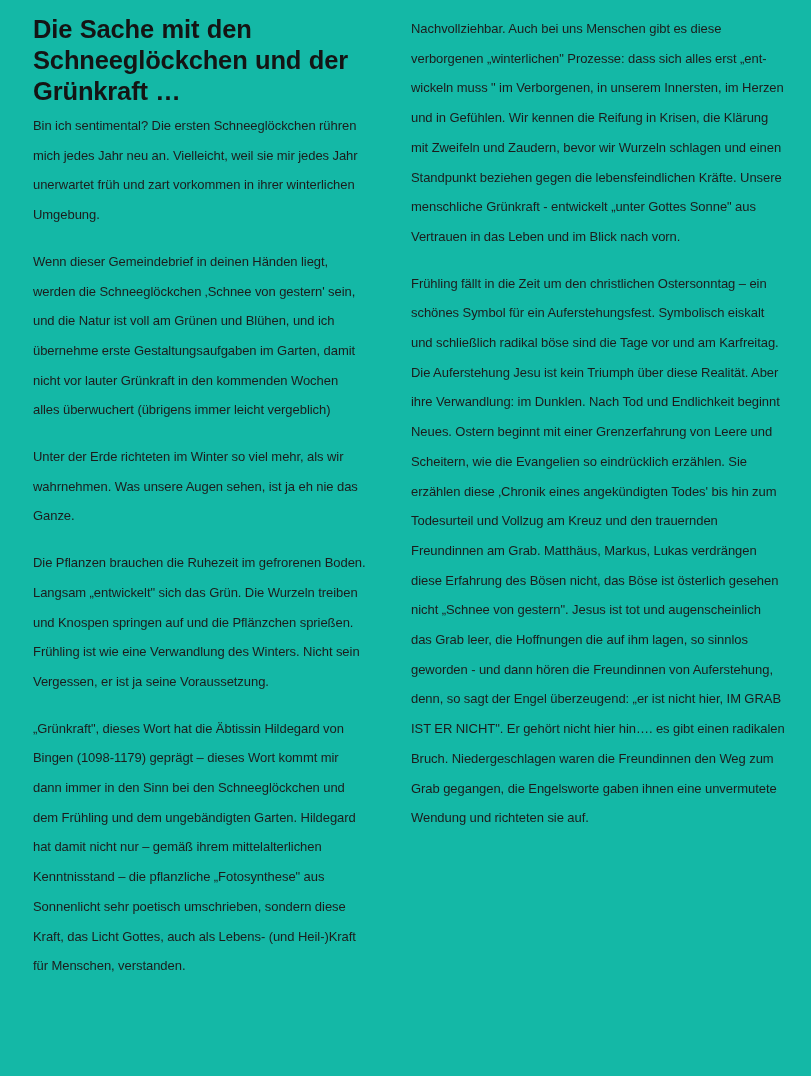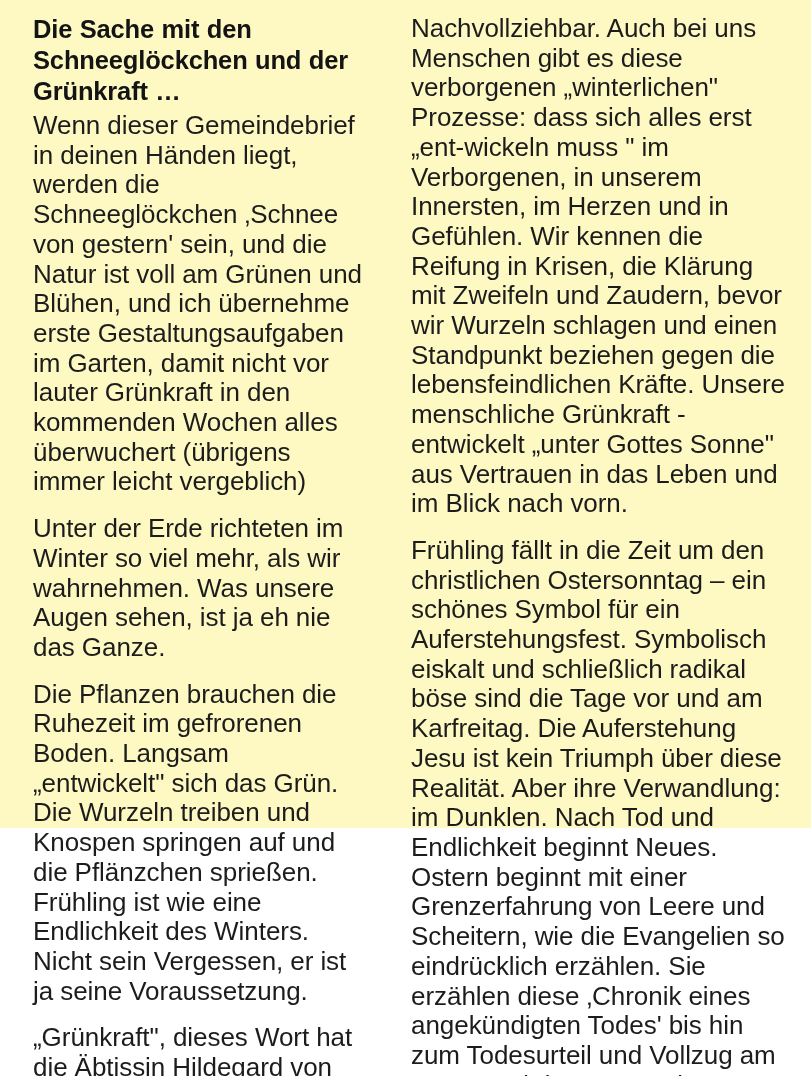--- a/index.html
+++ b/index.html
@@ -12,23 +12,23 @@
     width: 811px;
     height: 1076px;
     overflow: hidden;
     font-family: "Liberation Sans", sans-serif;
     color: #1a1a1a;
     -webkit-font-smoothing: antialiased;
   }
   .page {
     position: relative;
     width: 811px;
-    height: 828px;
+    height: 1076px;
     box-sizing: border-box;
-    background: #fef9c3;
+    background: #14b8a6;
   }
   .columns {
     position: absolute;
     left: 0;
     top: 0;
     width: 811px;
     height: 1076px;
     display: flex;
     flex-direction: row;
     align-items: flex-start;
@@ -52,21 +52,21 @@
     margin: 0 0 4px 0;
     font-size: 25.5px;
     line-height: 31px;
     font-weight: bold;
     letter-spacing: -0.15px;
     color: #141414;
     word-spacing: 0.5px;
   }
   .body-par {
     margin: 0 0 17px 0;
-    font-size: 26px;
+    font-size: 13px;
     line-height: 29.7px;
     color: #1c1c1c;
     text-align: left;
     letter-spacing: -0.05px;
     word-spacing: -0.1px;
     hyphens: manual;
   }
   .column-right .body-par {
     margin-bottom: 17px;
   }
@@ -79,26 +79,27 @@
 </style>
 </head>
 <body>
 
 <div class="page">
   <div class="columns">
 
     <div class="column column-left">
       <h1 class="article-title">Die Sache mit den Schneeglöckchen und der Grünkraft …</h1>
 
+      <p class="body-par par-lead">Bin ich sentimental? Die ersten Schneeglöckchen rühren mich jedes Jahr neu an. Vielleicht, weil sie mir jedes Jahr unerwartet früh und zart vorkommen in ihrer winterlichen Umgebung.</p>
 
       <p class="body-par">Wenn dieser Gemeindebrief in deinen Händen liegt, werden die Schneeglöckchen ‚Schnee von gestern' sein, und die Natur ist voll am Grünen und Blühen, und ich übernehme erste Gestaltungsaufgaben im Garten, damit nicht vor lauter Grünkraft in den kommenden Wochen alles überwuchert (übrigens immer leicht vergeblich)</p>
 
       <p class="body-par">Unter der Erde richteten im Winter so viel mehr, als wir wahrnehmen. Was unsere Augen sehen, ist ja eh nie das Ganze.</p>
 
-      <p class="body-par">Die Pflanzen brauchen die Ruhezeit im gefrorenen Boden. Langsam „entwickelt" sich das Grün. Die Wurzeln treiben und Knospen springen auf und die Pflänzchen sprießen. Frühling ist wie eine Endlichkeit des Winters. Nicht sein Vergessen, er ist ja seine Voraussetzung.</p>
+      <p class="body-par">Die Pflanzen brauchen die Ruhezeit im gefrorenen Boden. Langsam „entwickelt" sich das Grün. Die Wurzeln treiben und Knospen springen auf und die Pflänzchen sprießen. Frühling ist wie eine Verwandlung des Winters. Nicht sein Vergessen, er ist ja seine Voraussetzung.</p>
 
       <p class="body-par">„Grünkraft", dieses Wort hat die Äbtissin Hildegard von Bingen (1098-1179) geprägt – dieses Wort kommt mir dann immer in den Sinn bei den Schneeglöckchen und dem Frühling und dem ungebändigten Garten. Hildegard hat damit nicht nur – gemäß ihrem mittelalterlichen Kenntnisstand – die pflanzliche „Fotosynthese" aus Sonnenlicht sehr poetisch umschrieben, sondern diese Kraft, das Licht Gottes, auch als Lebens- (und Heil-)Kraft für Menschen, verstanden.</p>
     </div>
 
     <div class="column column-right">
       <p class="body-par par-lead">Nachvollziehbar. Auch bei uns Menschen gibt es diese verborgenen „winterlichen" Prozesse: dass sich alles erst „ent-wickeln muss " im Verborgenen, in unserem Innersten, im Herzen und in Gefühlen. Wir kennen die Reifung in Krisen, die Klärung mit Zweifeln und Zaudern, bevor wir Wurzeln schlagen und einen Standpunkt beziehen gegen die lebensfeindlichen Kräfte. Unsere menschliche Grünkraft - entwickelt „unter Gottes Sonne" aus Vertrauen in das Leben und im Blick nach vorn.</p>
 
       <p class="body-par">Frühling fällt in die Zeit um den christlichen Ostersonntag – ein schönes Symbol für ein Auferstehungsfest. Symbolisch eiskalt und schließlich radikal böse sind die Tage vor und am Karfreitag. Die Auferstehung Jesu ist kein Triumph über diese Realität. Aber ihre Verwandlung: im Dunklen. Nach Tod und Endlichkeit beginnt Neues. Ostern beginnt mit einer Grenzerfahrung von Leere und Scheitern, wie die Evangelien so eindrücklich erzählen. Sie erzählen diese ‚Chronik eines angekündigten Todes' bis hin zum Todesurteil und Vollzug am Kreuz und den trauernden Freundinnen am Grab. Matthäus, Markus, Lukas verdrängen diese Erfahrung des Bösen nicht, das Böse ist österlich gesehen nicht „Schnee von gestern". Jesus ist tot und augenscheinlich das Grab leer, die Hoffnungen die auf ihm lagen, so sinnlos geworden - und dann hören die Freundinnen von Auferstehung, denn, so sagt der Engel überzeugend: „er ist nicht hier, IM GRAB IST ER NICHT". Er gehört nicht hier hin…. es gibt einen radikalen Bruch. Niedergeschlagen waren die Freundinnen den Weg zum Grab gegangen, die Engelsworte gaben ihnen eine unvermutete Wendung und richteten sie auf.</p>
     </div>
 

